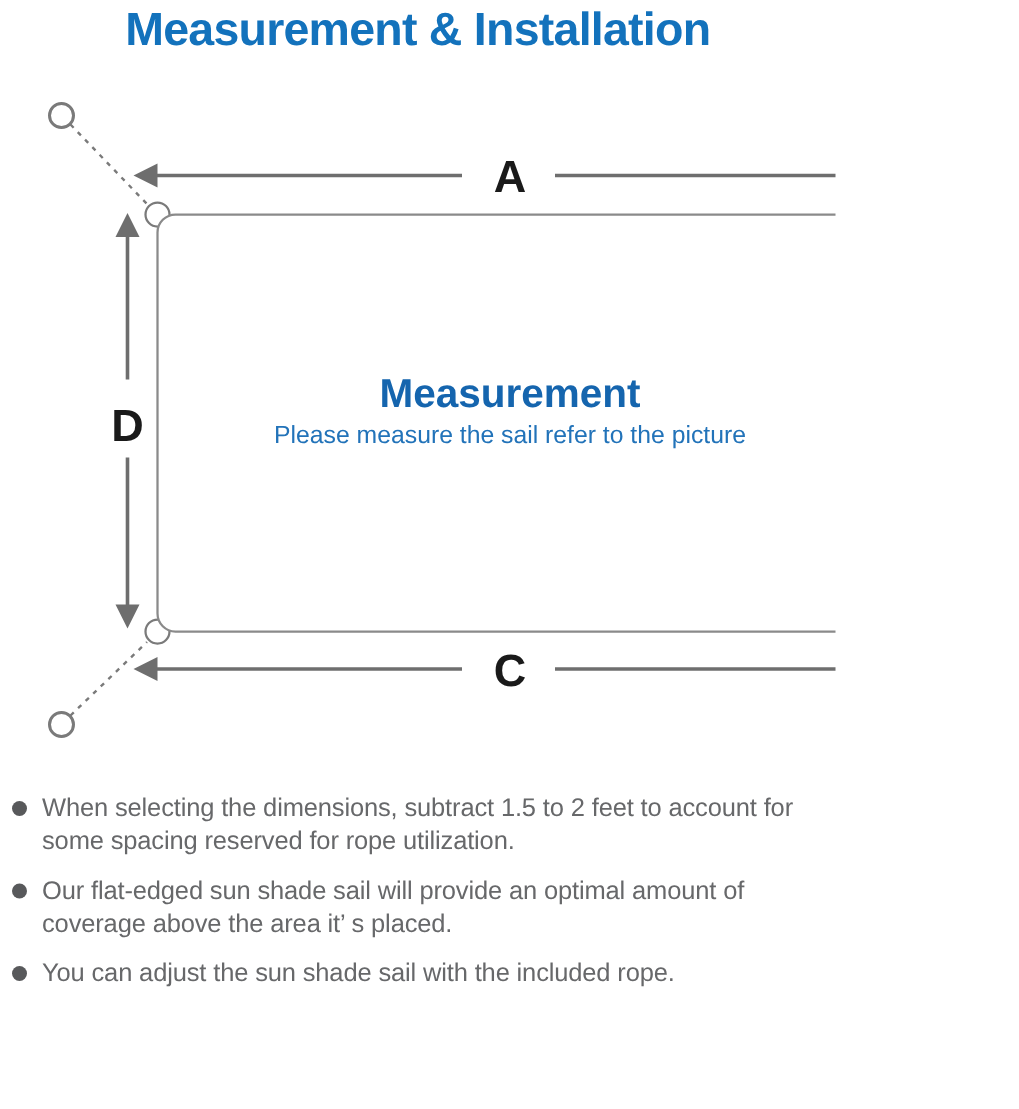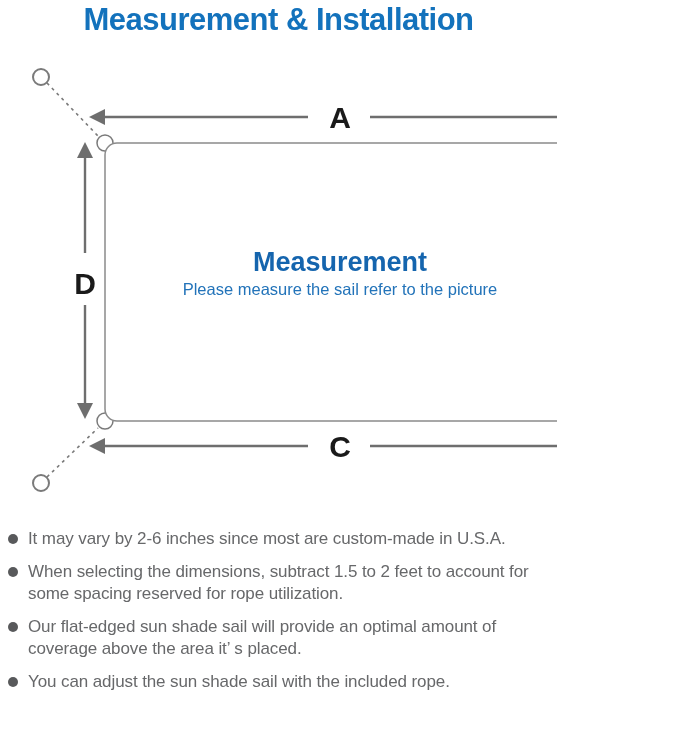--- a/index.html
+++ b/index.html
@@ -116,24 +116,20 @@
       <text x="85" y="239">D</text>
     </g>
 
     <text x="340" y="216" text-anchor="middle" font-family="Liberation Sans, sans-serif" font-weight="bold" font-size="27" fill="#1565AE">Measurement</text>
     <text x="340" y="240" text-anchor="middle" font-family="Liberation Sans, sans-serif" font-size="16.5" fill="#2273B9">Please measure the sail refer to the picture</text>
   </svg>
 
   <div class="notes">
 
 
-      <div class="note">
-        <span class="dot"></span>
-        <span class="note-text">It may vary by 2-6 inches since most are custom-made in U.S.A.</span>
-      </div>
 
       <div class="note">
         <span class="dot"></span>
         <span class="note-text">When selecting the dimensions, subtract 1.5 to 2 feet to account for some spacing reserved for rope utilization.</span>
       </div>
 
       <div class="note">
         <span class="dot"></span>
         <span class="note-text">Our flat-edged sun shade sail will provide an optimal amount of coverage above the area it’ s placed.</span>
       </div>

